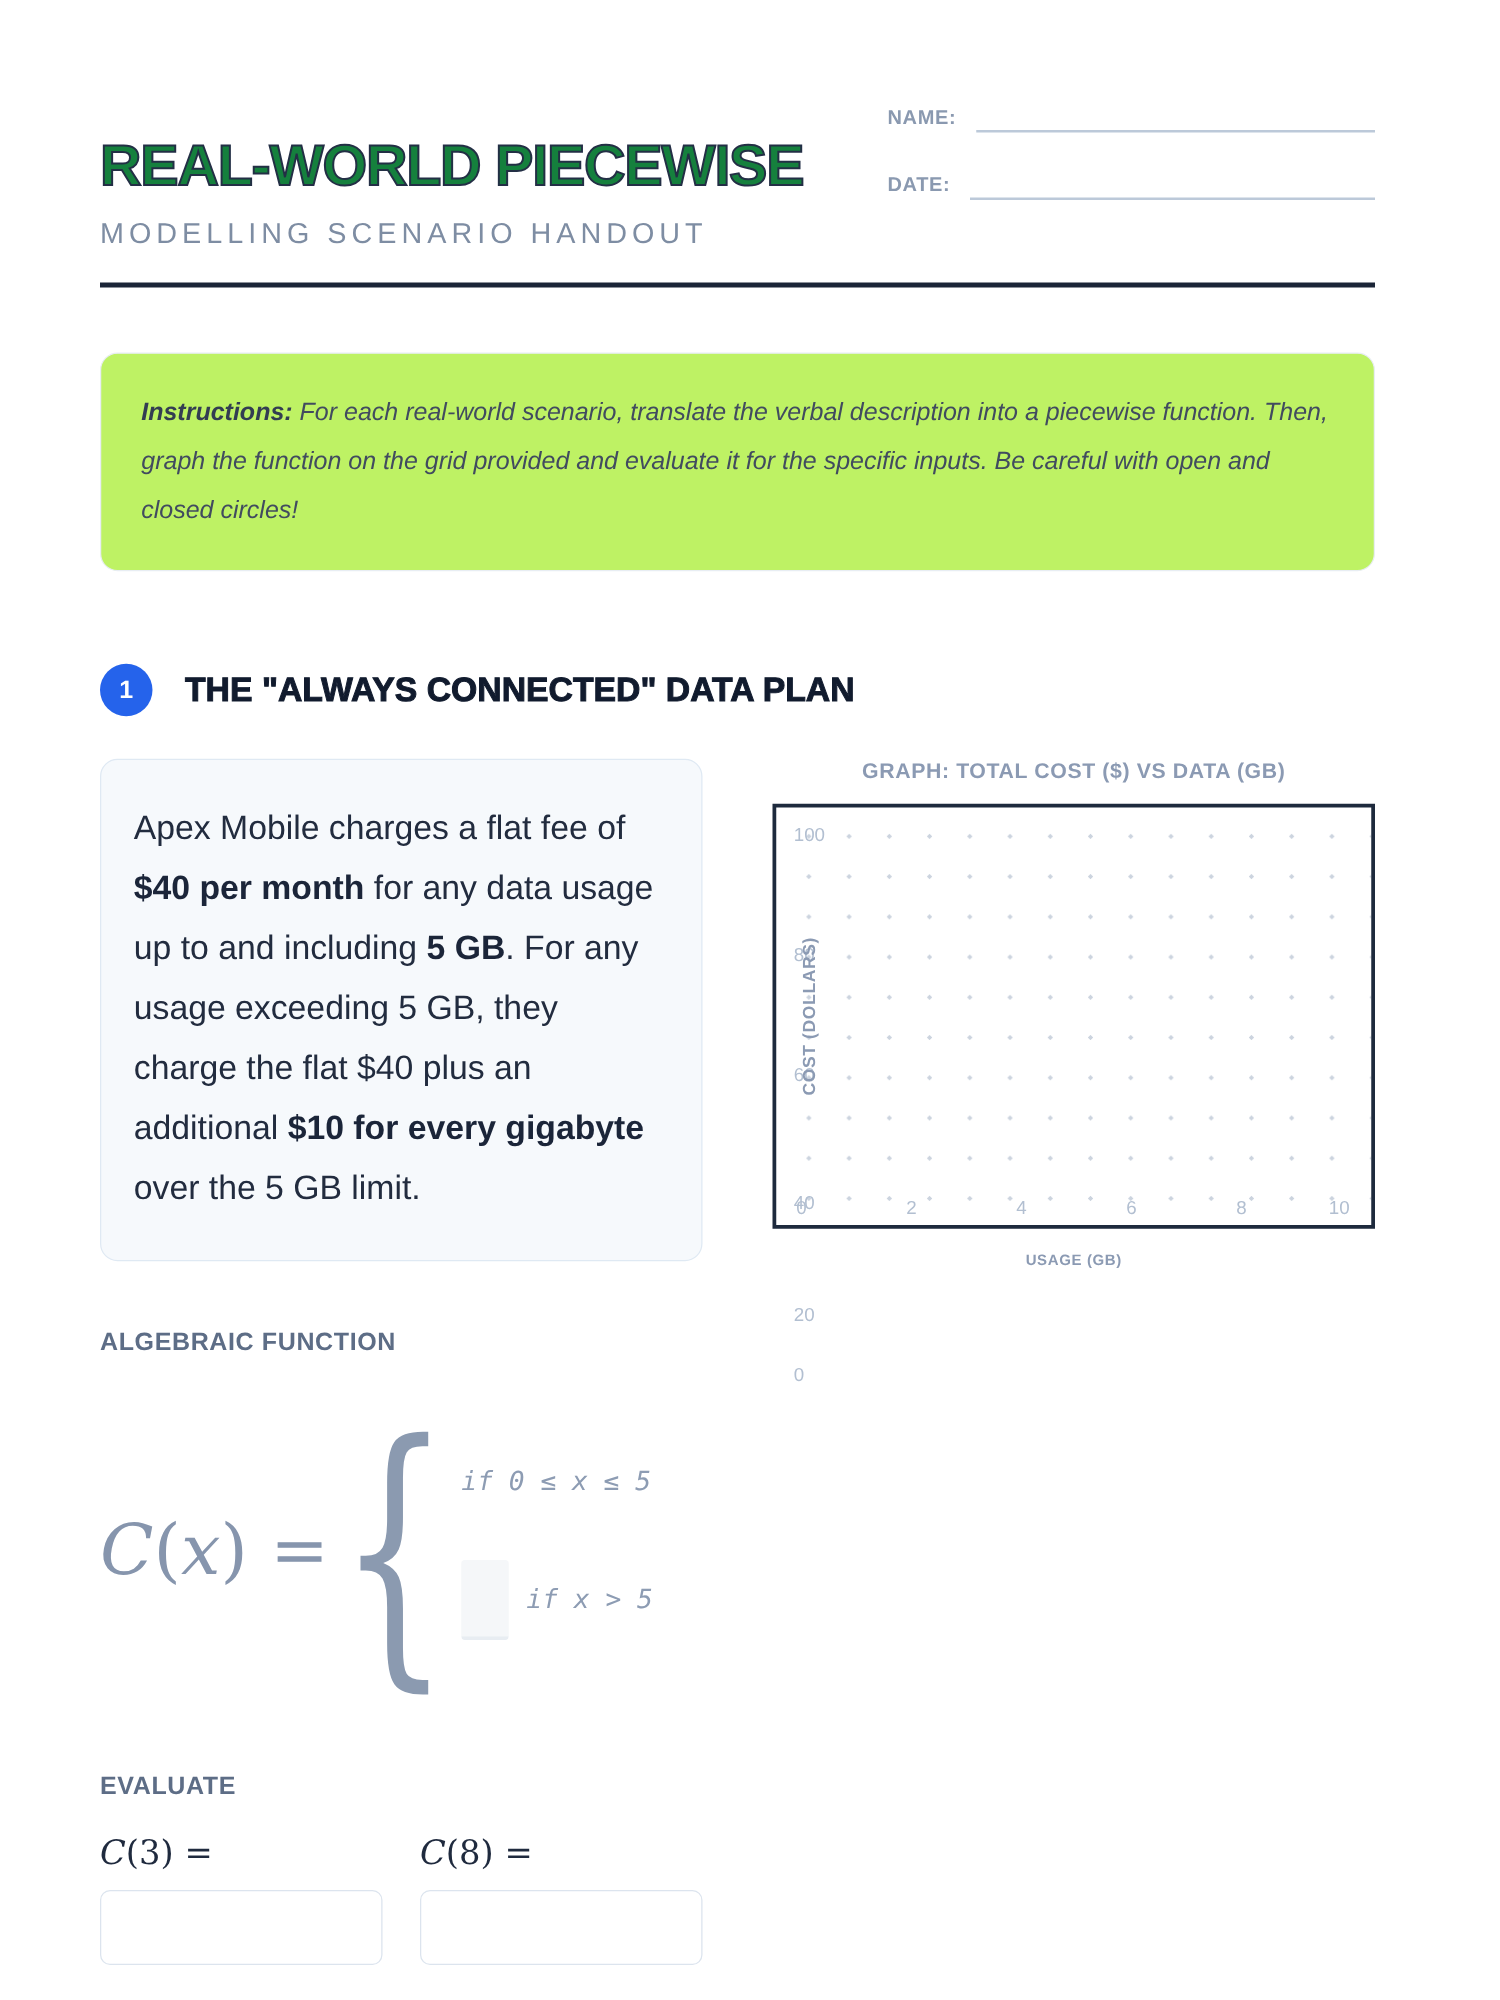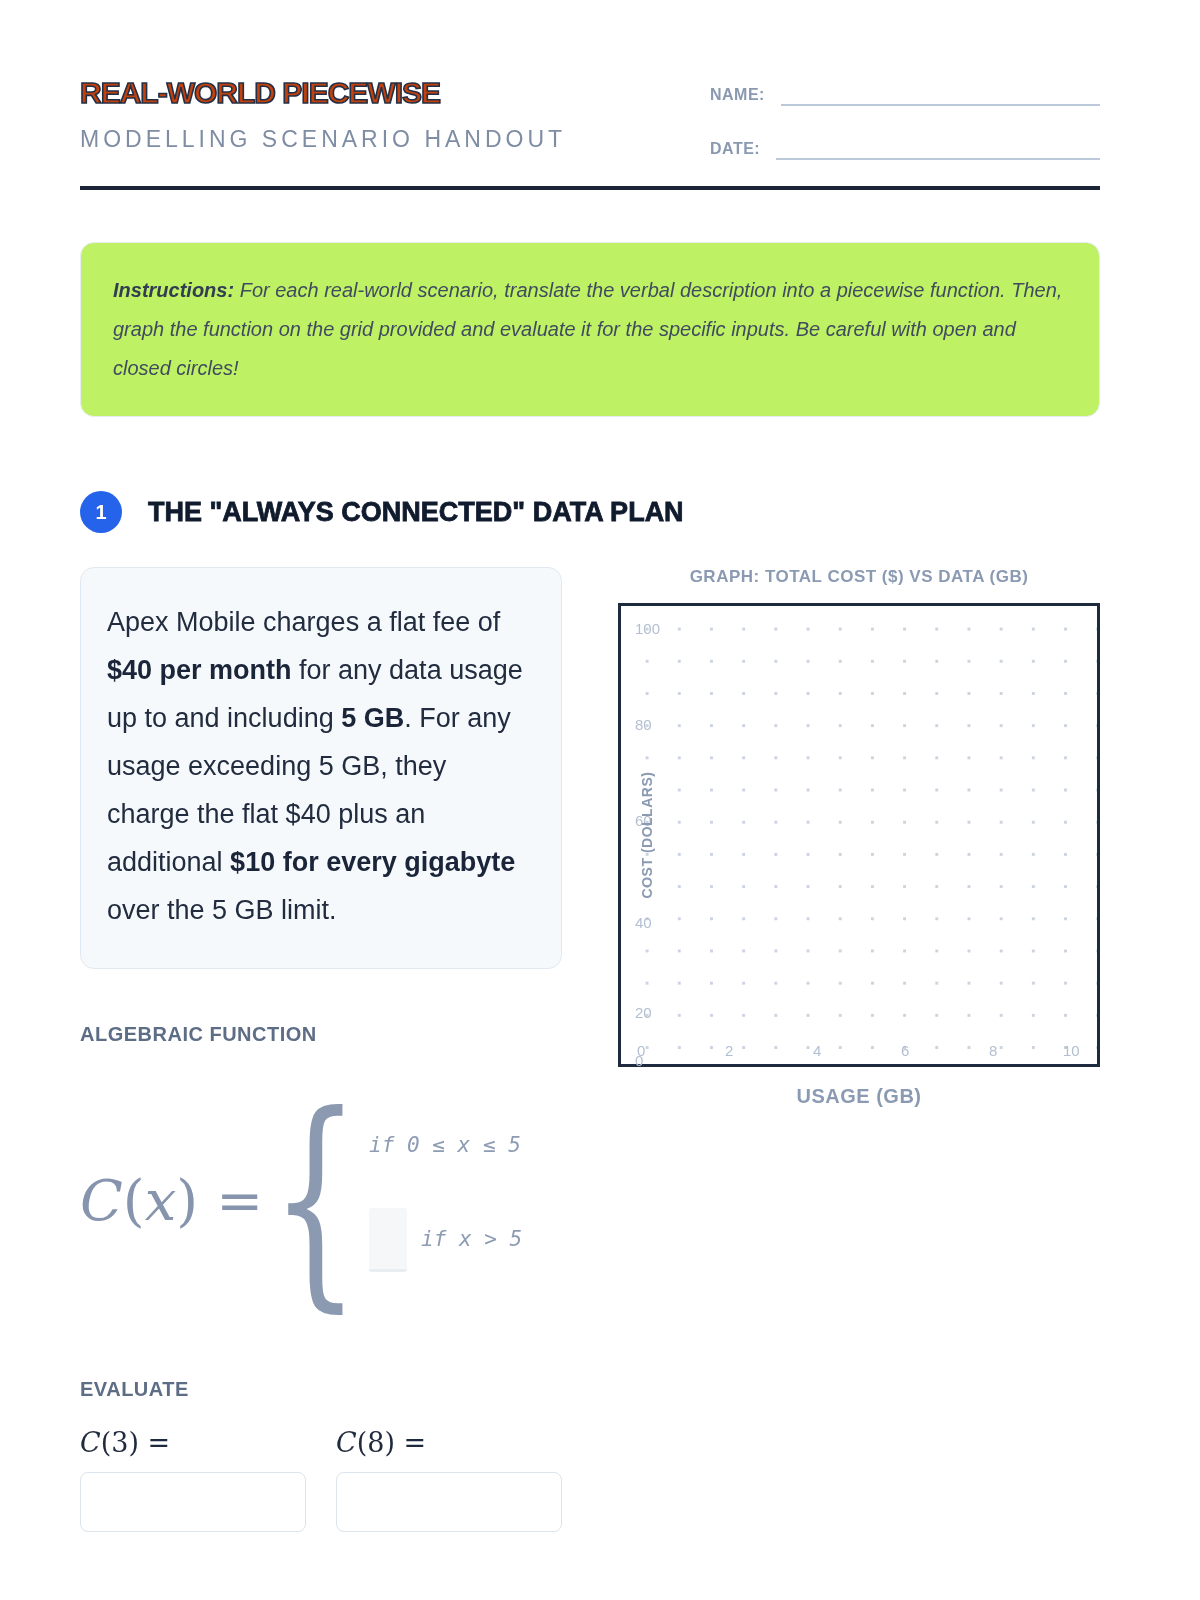--- a/index.html
+++ b/index.html
@@ -2,21 +2,21 @@
 <html><head>
 <meta charset="utf-8">
 <style>
   * { margin:0; padding:0; box-sizing:border-box; }
   html,body { background:#ffffff; }
   body { font-family:"Liberation Sans", sans-serif; color:#1e2940; }
   .page { width:1200px; height:1600px; background:#fff; padding:78px 100px 0 80px; overflow:hidden; position:relative; }
 
   
   .header { display:flex; justify-content:space-between; align-items:flex-start; }
-  .doc-title { font-size:30px; font-weight:bold; color:#c2410c; letter-spacing:-1px; line-height:1.0; -webkit-text-stroke:1.6px #232f45; white-space:nowrap; }
+  .doc-title { font-size:46px; font-weight:bold; color:#15803d; letter-spacing:-1px; line-height:1.0; -webkit-text-stroke:1.6px #232f45; white-space:nowrap;margin-top:31px; }
   .doc-subtitle { margin-top:18px; font-size:23px; color:#7e8da3; letter-spacing:4px; font-weight:400; }
   .fields { width:390px; flex:none; padding-top:4px; }
   .field-row { display:flex; align-items:flex-end; }
   .field-row + .field-row { margin-top:30px; }
   .field-label { font-size:16px; font-weight:bold; color:#8a99b0; letter-spacing:0.5px; padding-bottom:2px; }
   .field-line { flex:1; margin-left:16px; height:24px; border-bottom:2px solid #bcc9d9; }
   .rule { margin-top:26px; height:4px; background:#1b2537; }
 
   
   .instructions { margin-top:52px; background:#bef264; border:1px solid #e8edf3; border-radius:14px; padding:28px 32px; font-size:20px; font-style:italic; color:#414b5f; line-height:1.95; }
@@ -55,27 +55,27 @@
   
   .evaluate-heading { margin-top:58px; }
   .evaluate-row { margin-top:26px; display:flex; gap:30px; }
   .eval-item { width:226px; }
   .eval-prompt { font-family:"DejaVu Serif", serif; font-size:27px; color:#1f2a3e; margin-bottom:14px; }
   .eval-prompt .it { font-style:italic; }
   .eval-box { height:60px; background:#fff; border:1.5px solid #dce4ee; border-radius:8px; }
 
   
   .graph-title { text-align:center; font-size:17px; font-weight:bold; color:#8b9ab3; letter-spacing:0.5px; }
-  .graph-box { margin-top:16px; height:464px; border:3px solid #1e2a3d; position:relative; background-color:#fff;
+  .graph-box { margin-top:16px; height:340px; border:3px solid #1e2a3d; position:relative; background-color:#fff;
     background-image:radial-gradient(circle, #ccd4df 1.6px, transparent 1.8px);
     background-size:32.2px 32.2px; background-position:10px 7px; }
   .y-tick { position:absolute; left:14px; font-size:15px; color:#b2bfd1; }
   .x-tick { position:absolute; bottom:5px; font-size:15px; color:#b2bfd1; }
   .graph-ylabel { position:absolute; left:26px; top:50%; transform:translate(-50%,-50%) rotate(-90deg); white-space:nowrap; font-size:14px; font-weight:bold; color:#8b9ab3; letter-spacing:0.5px; }
-  .graph-xlabel { margin-top:18px; text-align:center; font-size:20px; font-weight:bold; color:#8b9ab3; letter-spacing:0.5px; }
+  .graph-xlabel { margin-top:18px; text-align:center; font-size:12px; font-weight:bold; color:#8b9ab3; letter-spacing:0.5px; }
 
   
   .divider { margin-top:112px; border-top:1px solid #eceef2; }
   .sec2 { margin-top:46px; }
 </style>
 </head>
 <body>
 
 <div class="page">
 

